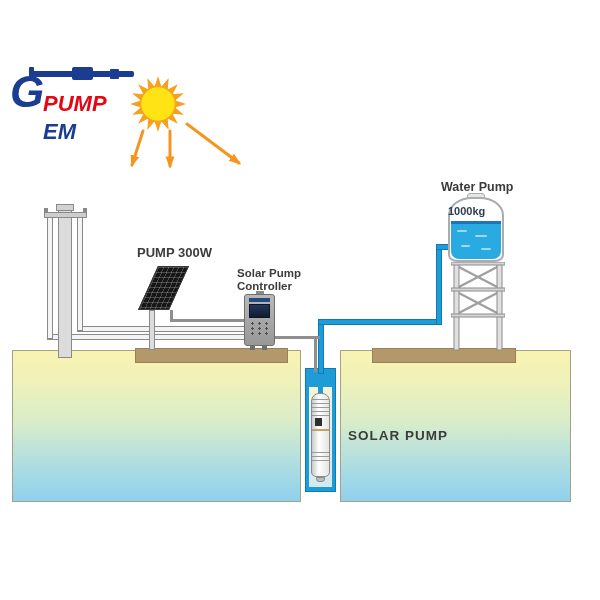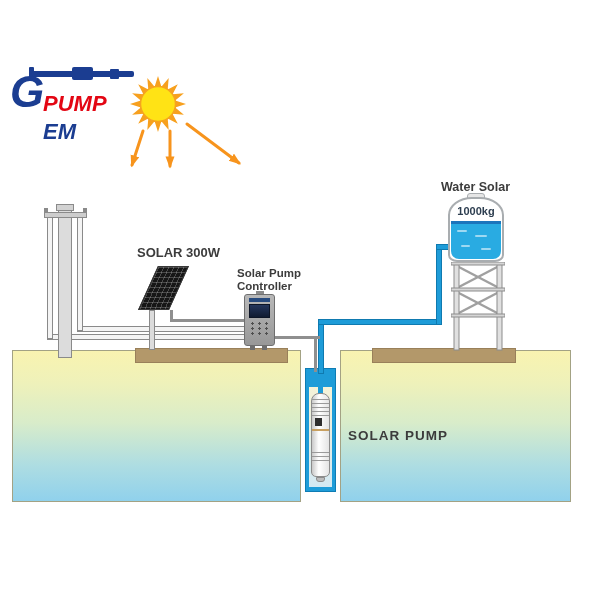--- a/index.html
+++ b/index.html
@@ -21,21 +21,21 @@
 
   
   #sun-svg{left:128px;top:74px;width:60px;height:60px;}
   #arrows-svg{left:108px;top:113px;width:150px;height:70px;}
 
   
   .lbl{color:#3c3c3c;font-weight:bold;white-space:nowrap;}
   #label-panel{left:137px;top:245px;font-size:13px;}
   #label-ctrl{left:237px;top:267px;font-size:11.5px;line-height:12.5px;white-space:pre-line;}
   #label-tank{left:441px;top:180px;font-size:12.5px;}
-  #label-capacity{left:448px;top:205px;width:56px;text-align:center;font-size:11px;color:#2d3e50;}
+  #label-capacity{left:448px;top:205px;width:56px;text-align:left;font-size:11px;color:#2d3e50;}
   #label-pump{left:348px;top:428px;font-size:13.5px;letter-spacing:1px;}
 
   
   .block{top:350px;height:152px;border:1px solid #a3a284;
          background:linear-gradient(to bottom,#f9f3b0 0%,#eef1ba 22%,#d8ecca 48%,#aedde2 76%,#90d1ec 100%);}
   #block-left{left:12px;width:289px;}
   #block-right{left:340px;width:231px;}
   .pad{top:348px;height:15px;background:#b3986a;border:1px solid #99805a;}
   #pad-left{left:135px;width:153px;}
   #pad-right{left:372px;width:144px;}
@@ -199,20 +199,20 @@
     <defs>
       <marker id="ah" orient="auto" markerUnits="strokeWidth" markerWidth="5" markerHeight="4" refX="3.2" refY="1.5">
         <path d="M0,0 L4,1.5 L0,3 z" fill="#f7941d"></path>
       </marker>
     </defs>
     <line x1="35" y1="18" x2="24" y2="52" stroke="#f7941d" stroke-width="3" stroke-linecap="round" marker-end="url(#ah)"></line>
     <line x1="62" y1="18" x2="62" y2="53" stroke="#f7941d" stroke-width="3" stroke-linecap="round" marker-end="url(#ah)"></line>
     <line x1="79" y1="11" x2="131" y2="50" stroke="#f7941d" stroke-width="3" stroke-linecap="round" marker-end="url(#ah)"></line>
   </svg>
 
-  <div id="label-panel" class="lbl">SOLAR 300W</div>
+  <div id="label-panel" class="lbl">PUMP 300W</div>
   <div id="label-ctrl" class="lbl">Solar Pump
 Controller</div>
-  <div id="label-tank" class="lbl">Water Solar</div>
+  <div id="label-tank" class="lbl">Water Pump</div>
   <div id="label-capacity" class="lbl">1000kg</div>
   <div id="label-pump" class="lbl">SOLAR PUMP</div>
 
 </div>
 
 </body></html>

